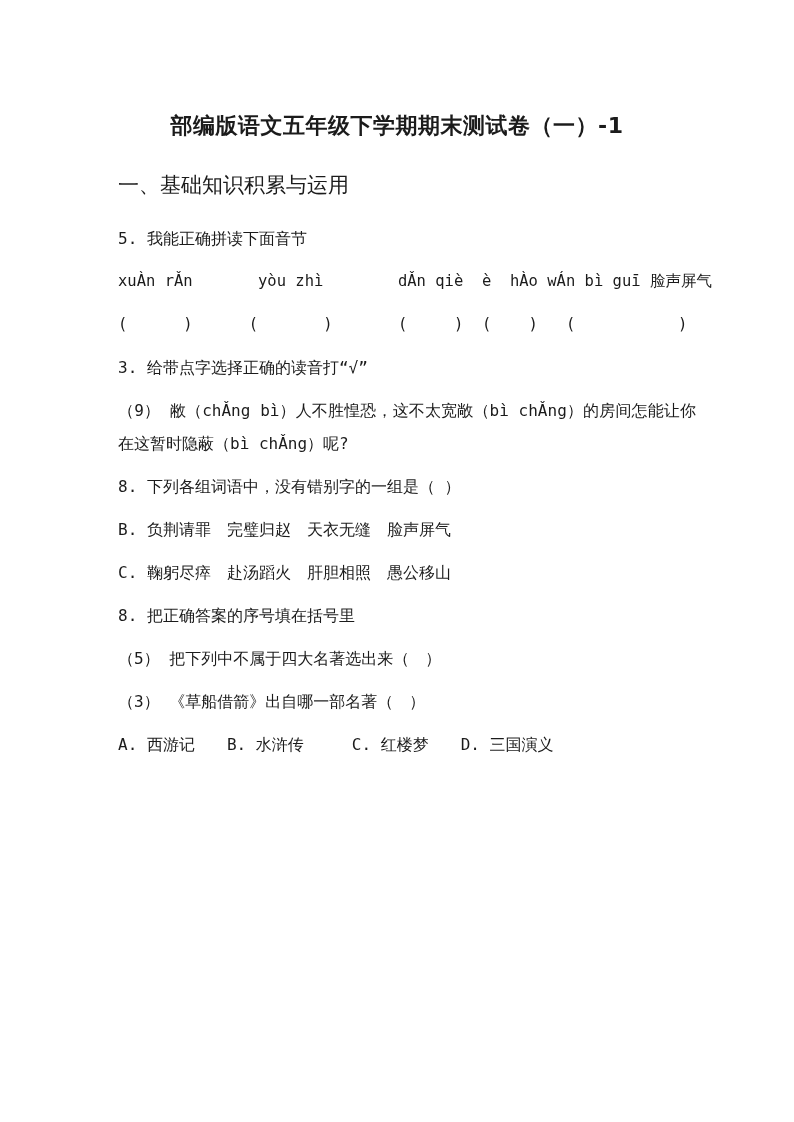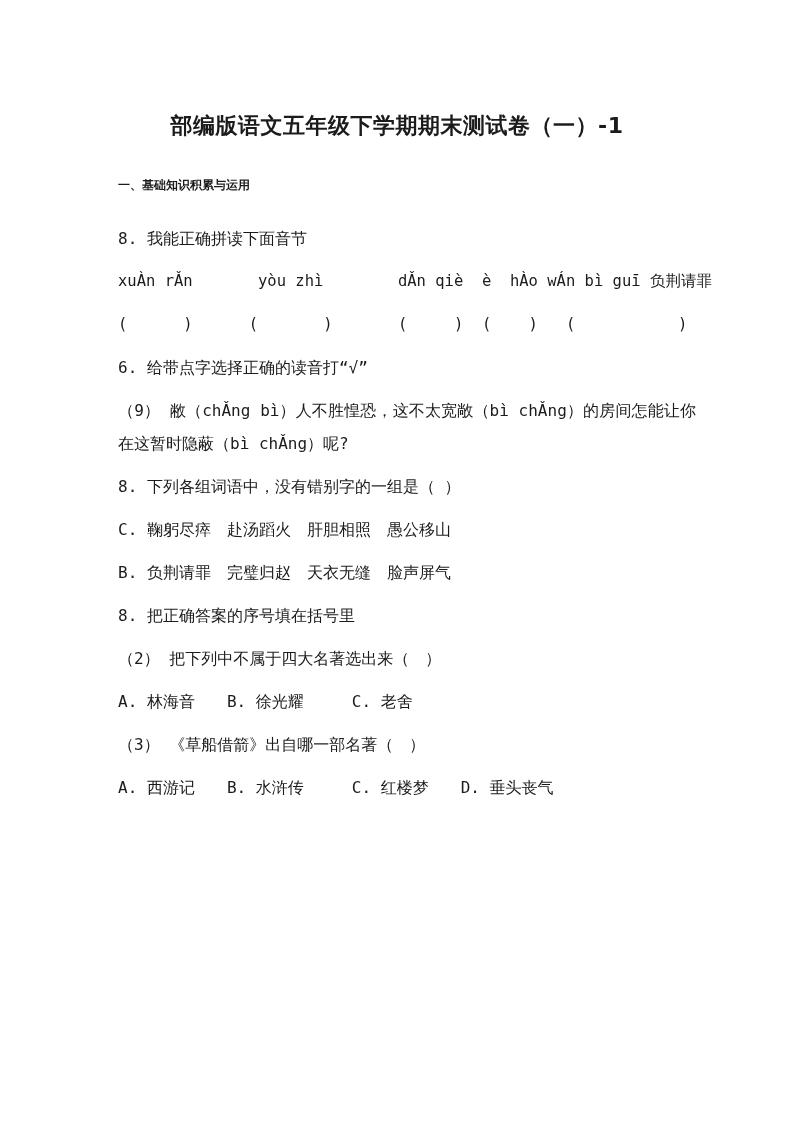--- a/index.html
+++ b/index.html
@@ -19,22 +19,22 @@
     font-family: "DejaVu Sans", "Liberation Sans", sans-serif;
     font-weight: 700;
     font-size: 22px;
     line-height: 26px;
     text-align: center;
     margin: 0 -98px 36px -118px;
     letter-spacing: 0.5px;
   }
   .section-heading {
     font-family: "DejaVu Sans", "Liberation Sans", sans-serif;
-    font-weight: 700;
-    font-size: 12px;
+    font-weight: 400;
+    font-size: 21px;
     line-height: 20px;
     margin: 0 0 27px 0;
   }
   p.line {
     margin: 0 0 10px 0;
     line-height: 33px;
     text-align: justify;
     white-space: pre-wrap;
   }
   p.mono-row {
@@ -48,43 +48,42 @@
 </style>
 </head>
 <body>
 
 <div class="page">
 
   <h1 class="exam-title">部编版语文五年级下学期期末测试卷（一）-1</h1>
 
   <h2 class="section-heading">一、基础知识积累与运用</h2>
 
-  <p class="line">8. 我能正确拼读下面音节</p>
+  <p class="line">5. 我能正确拼读下面音节</p>
 
-  <p class="mono-row">xuÀn rǍn       yòu zhì        dǍn qiè  è  hÀo wÁn bì guī 负荆请罪</p>
+  <p class="mono-row">xuÀn rǍn       yòu zhì        dǍn qiè  è  hÀo wÁn bì guī 脸声屏气</p>
 
   <p class="mono-row">(      )      (       )       (     )  (    )   (           )</p>
 
-  <p class="line">6. 给带点字选择正确的读音打“√”</p>
+  <p class="line">3. 给带点字选择正确的读音打“√”</p>
 
 
   <p class="line">（9） 敝（chǍng bì）人不胜惶恐，这不太宽敞（bì chǍng）的房间怎能让你在这暂时隐蔽（bì chǍng）呢?</p>
 
   <p class="line">8. 下列各组词语中，没有错别字的一组是（ ）</p>
 
 
+  <p class="line">B. 负荆请罪　完璧归赵　天衣无缝　脸声屏气</p>
+
   <p class="line">C. 鞠躬尽瘁　赴汤蹈火　肝胆相照　愚公移山</p>
-
-  <p class="line">B. 负荆请罪　完璧归赵　天衣无缝　脸声屏气</p>
 
   <p class="line">8. 把正确答案的序号填在括号里</p>
 
-  <p class="line">（2） 把下列中不属于四大名著选出来（　）</p>
+  <p class="line">（5） 把下列中不属于四大名著选出来（　）</p>
 
 
 
-  <p class="line">A. 林海音　　B. 徐光耀　　　C. 老舍</p>
 
   <p class="line">（3） 《草船借箭》出自哪一部名著（　）</p>
 
-  <p class="line">A. 西游记　　B. 水浒传　　　C. 红楼梦　　D. 垂头丧气</p>
+  <p class="line">A. 西游记　　B. 水浒传　　　C. 红楼梦　　D. 三国演义</p>
 
 </div>
 
 </body></html>

